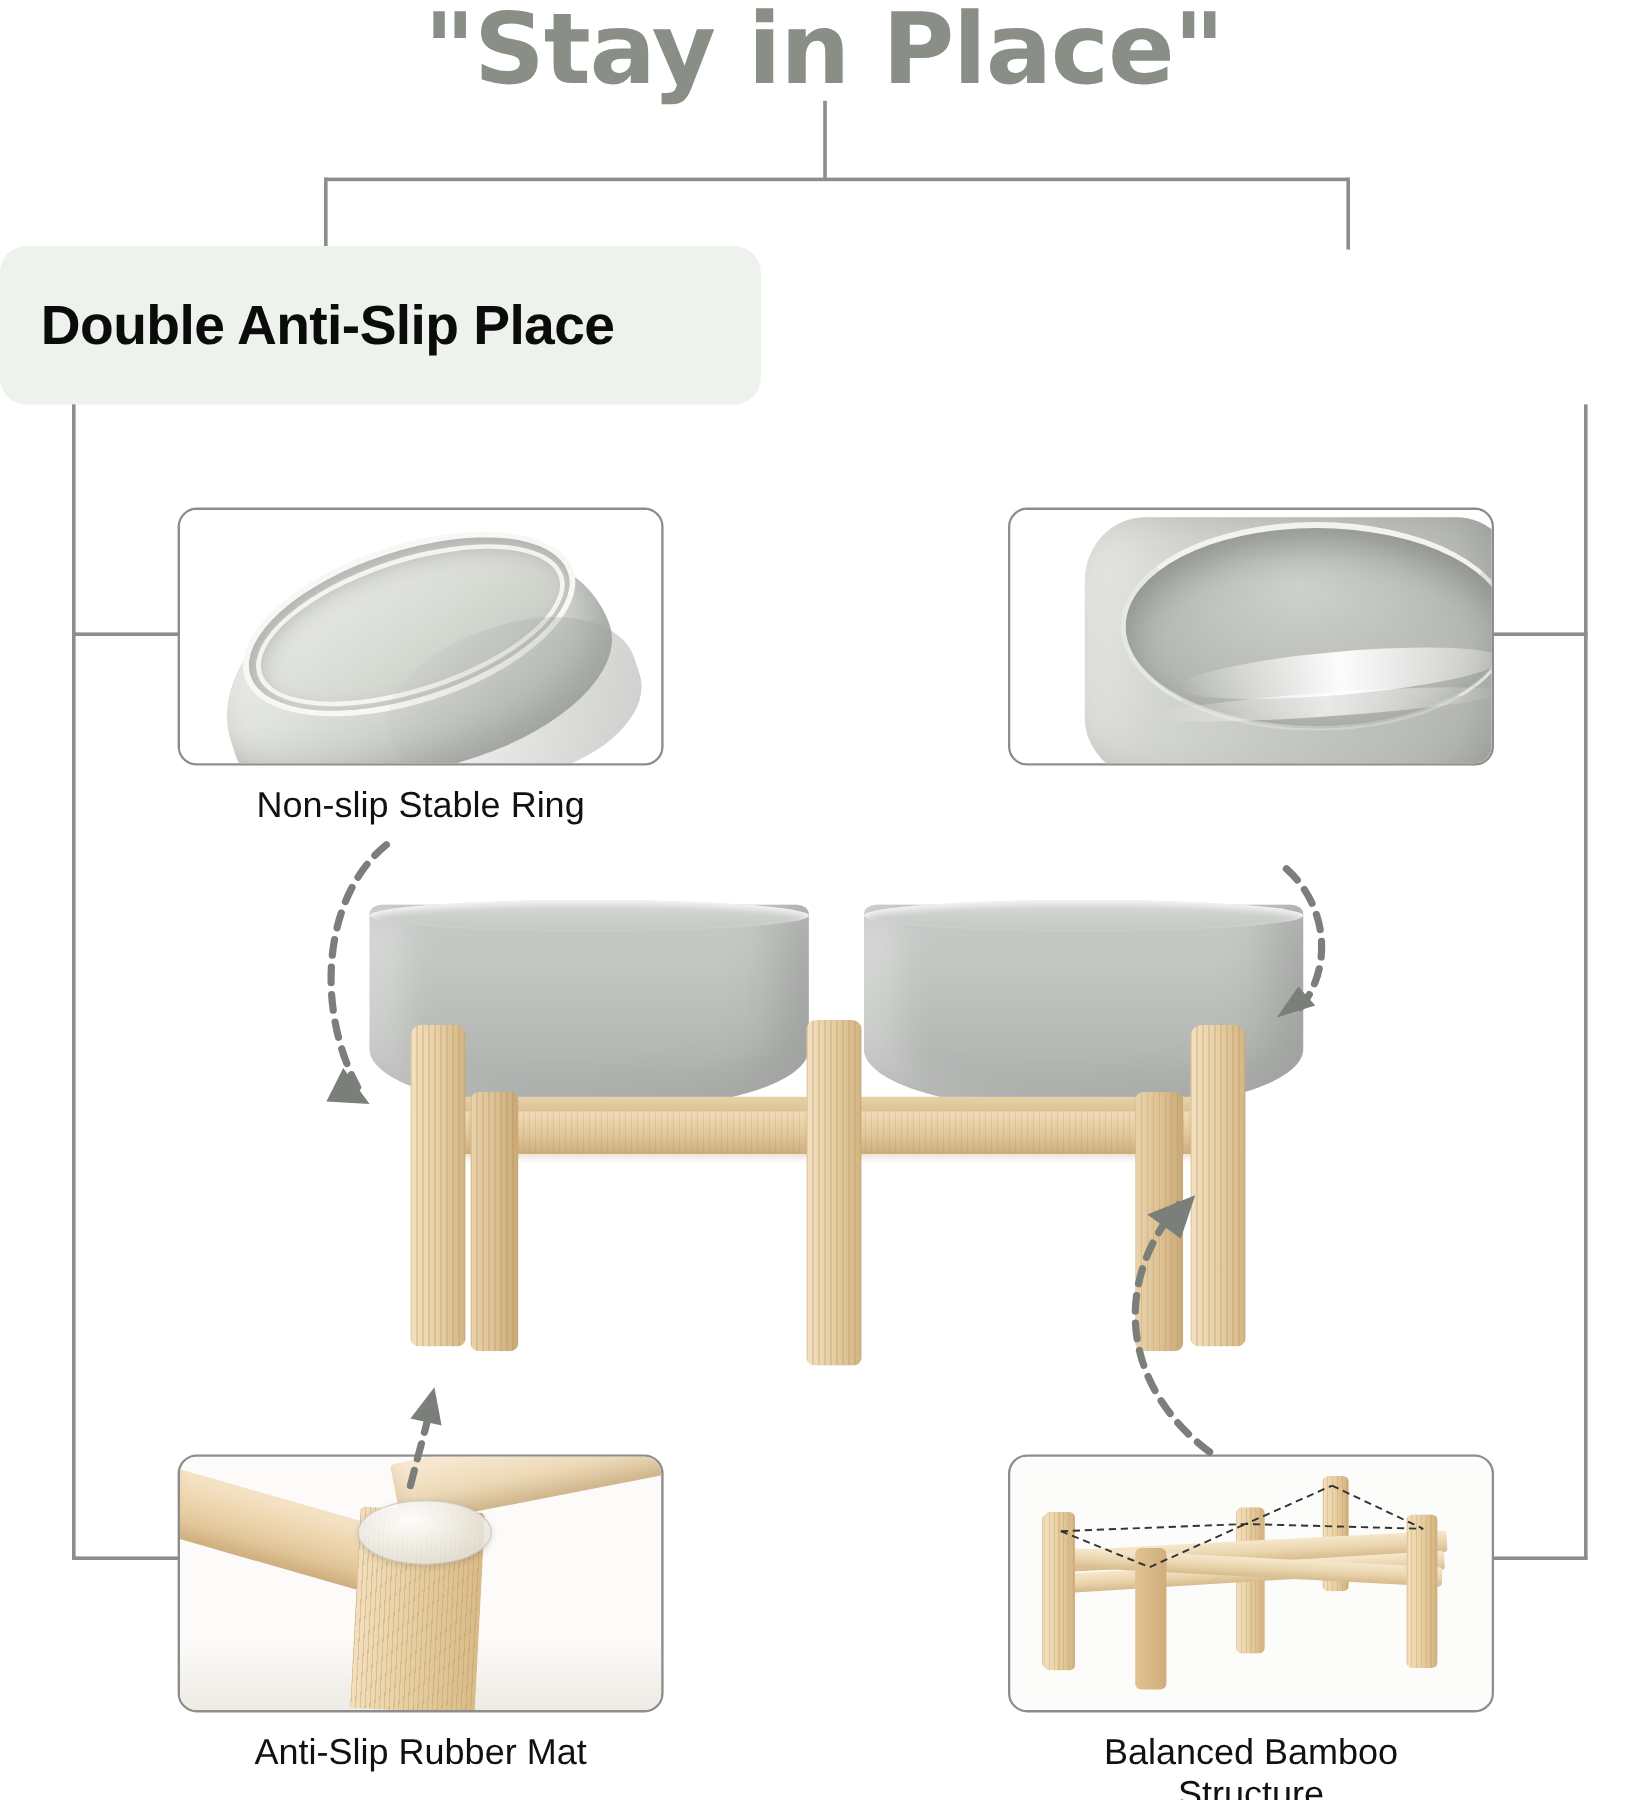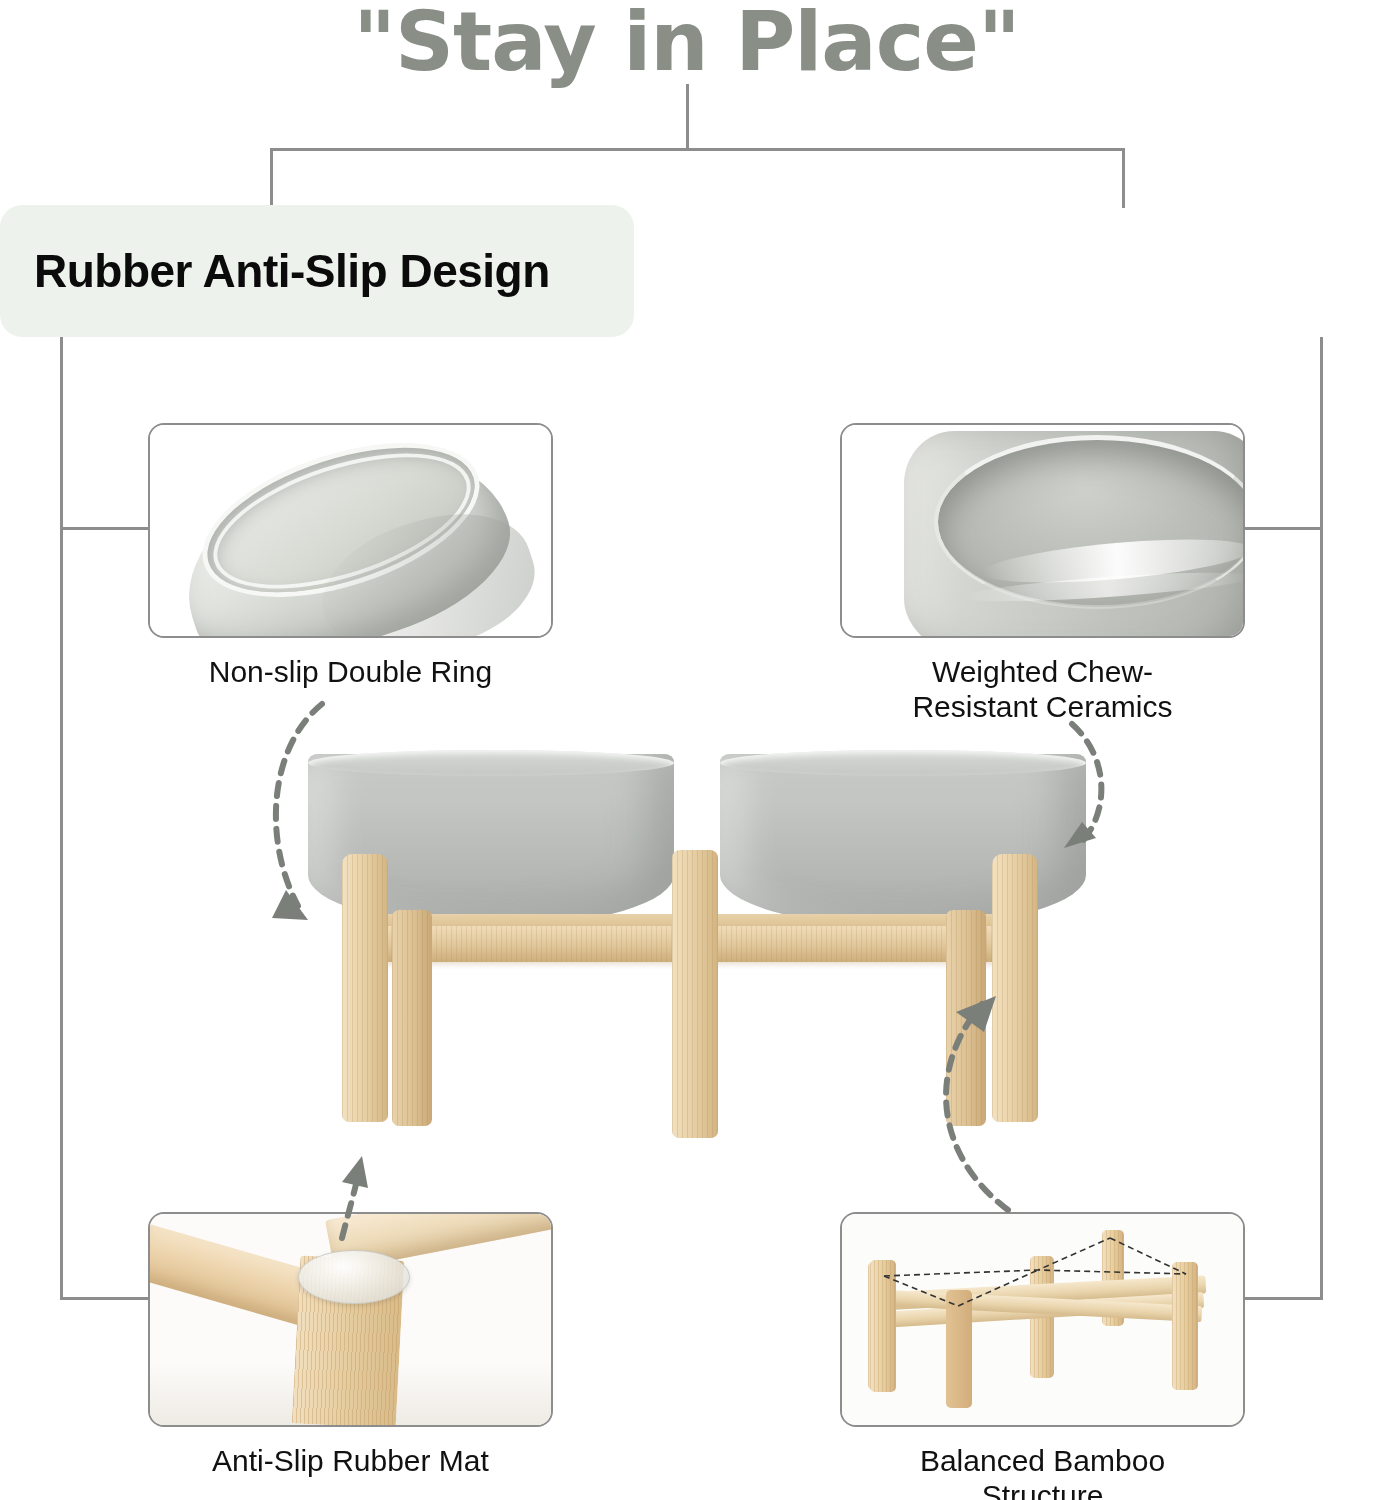--- a/index.html
+++ b/index.html
@@ -198,52 +198,50 @@
 <div class="stage">
 
   <div id="title">"Stay in Place"</div>
 
   <div class="ln v" style="left:686px; top:84px; height:66px;"></div>
   <div class="ln h" style="left:270px; top:148px; width:854px;"></div>
   <div class="ln v" style="left:270px; top:148px; height:60px;"></div>
   <div class="ln v" style="left:1122px; top:148px; height:60px;"></div>
 
   <div class="pill" id="pill-left">
-    <span>Rubber Anti-Slip Design</span>
+    <span>Double Anti-Slip Place</span>
   </div>
 
   <div class="ln v" style="left:60px; top:337px; height:962px;"></div>
   <div class="ln h" style="left:60px; top:527px; width:90px;"></div>
   <div class="ln h" style="left:60px; top:1297px; width:90px;"></div>
 
   <div class="ln v" style="left:1320px; top:337px; height:962px;"></div>
   <div class="ln h" style="left:1243px; top:527px; width:80px;"></div>
   <div class="ln h" style="left:1243px; top:1297px; width:80px;"></div>
 
   <div class="frame" id="frame-tl">
     <div class="ph-ring">
       <div class="ring-body"></div>
       <div class="ring-mouth"></div>
       <div class="ring-lip"></div>
       <div class="ring-shade"></div>
     </div>
   </div>
-  <div class="cap" id="cap-tl">Non-slip Double Ring</div>
+  <div class="cap" id="cap-tl">Non-slip Stable Ring</div>
 
   <div class="frame" id="frame-tr">
     <div class="ph-cer">
       <div class="cer-outer"></div>
       <div class="cer-inner"></div>
       <div class="cer-rim"></div>
       <div class="cer-gloss"></div>
       <div class="cer-gloss2"></div>
     </div>
   </div>
-  <div class="cap" id="cap-tr">Weighted Chew-
-Resistant Ceramics</div>
 
   <div class="frame" id="frame-bl">
     <div class="ph-mat">
       <div class="mat-shadow"></div>
       <div class="mat-rail-l"></div>
       <div class="mat-rail-r"></div>
       <div class="mat-leg"></div>
       <div class="mat-pad"></div>
     </div>
   </div>

